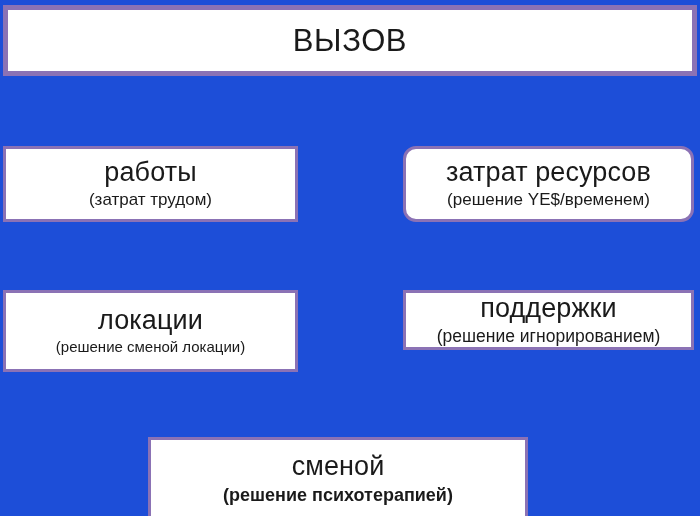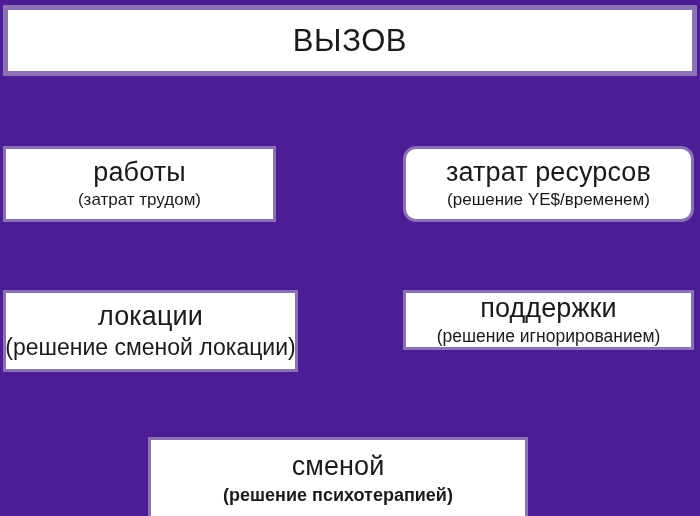--- a/index.html
+++ b/index.html
@@ -8,21 +8,21 @@
     background: #ffffff;
   }
   body {
     font-family: "Liberation Sans", "DejaVu Sans", sans-serif;
     color: #1a1a1a;
   }
   #canvas {
     position: relative;
     width: 700px;
     height: 516px;
-    background: #4c1d95;
+    background: #1d4ed8;
     overflow: hidden;
   }
   .node {
     position: absolute;
     box-sizing: border-box;
     background: #ffffff;
     border-style: solid;
     border-color: #8b72b5;
     display: flex;
     flex-direction: column;
@@ -56,21 +56,21 @@
     height: 71px;
   }
   #node-challenge .node-title {
     font-size: 31px;
     letter-spacing: 0.6px;
   }
   
   #node-work {
     left: 3px;
     top: 146px;
-    width: 273px;
+    width: 295px;
     height: 76px;
   }
   #node-resources {
     left: 403px;
     top: 146px;
     width: 291px;
     height: 76px;
     border-radius: 13px;
   }
   
@@ -92,21 +92,21 @@
     top: 437px;
     width: 380px;
     height: 84px;
   }
   
   #node-work .node-title      { font-size: 27px; margin-bottom: 4px; }
   #node-work .node-sub        { font-size: 17px; }
   #node-resources .node-title { font-size: 27px; margin-bottom: 4px; }
   #node-resources .node-sub   { font-size: 17px; }
   #node-location .node-title  { font-size: 27px; margin-bottom: 5px; }
-  #node-location .node-sub    { font-size: 23px; }
+  #node-location .node-sub    { font-size: 15px; }
   #node-support .node-title   { font-size: 27px; margin-bottom: 5px; }
   #node-support .node-sub     { font-size: 17.5px; text-align: right; }
   #node-head .node-title      { font-size: 27px; margin-bottom: 6px; }
   #node-head .node-sub        { font-size: 18px; font-weight: 700; }
 </style>
 </head>
 <body>
 
 <div id="canvas">
 

